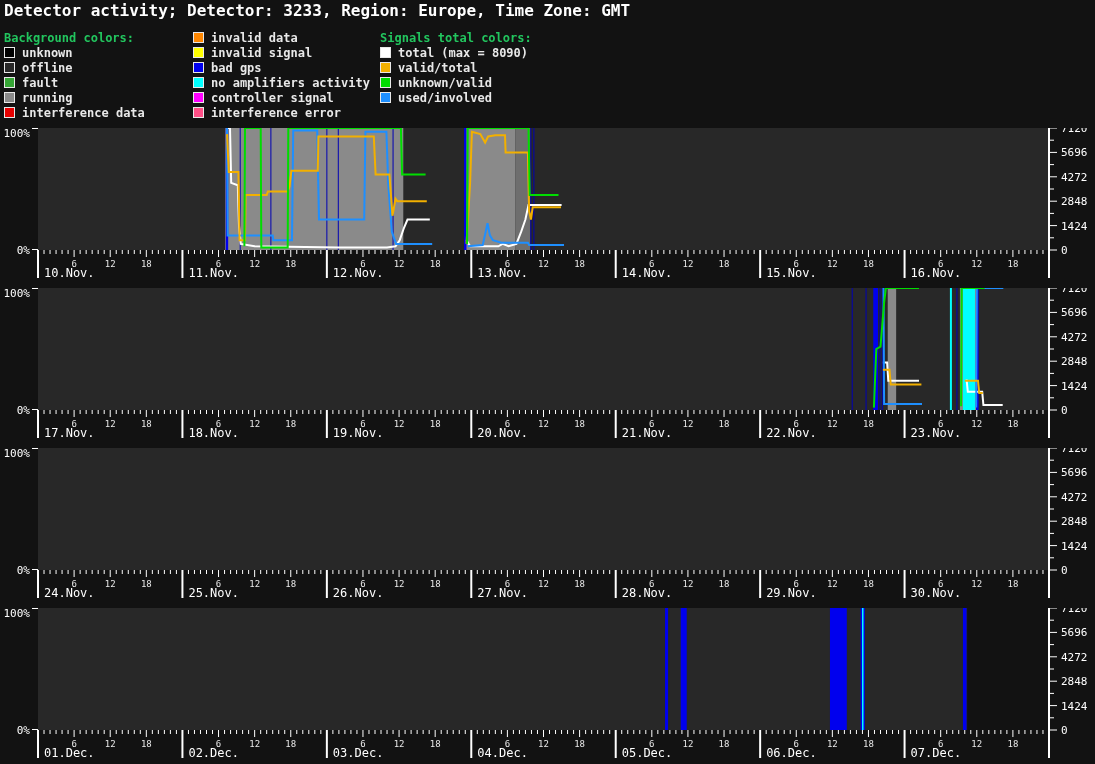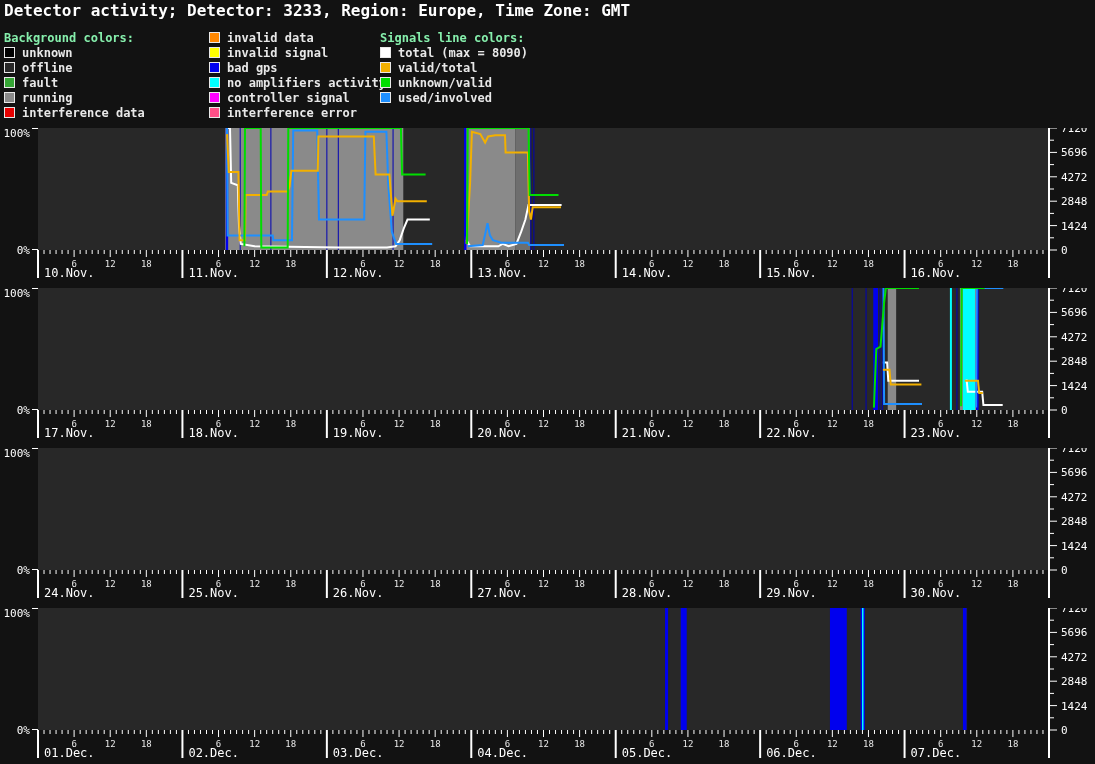--- a/index.html
+++ b/index.html
@@ -8,24 +8,24 @@
     background:#121212;
     font-family:"DejaVu Sans Mono",monospace;
     color:#e8e8e8;
   }
   .title{
     position:absolute;left:4px;top:1px;
     font-size:16px;font-weight:bold;color:#ffffff;white-space:pre;
   }
   .legend-col{position:absolute;top:30px;}
   #legend-col1{left:4px;}
-  #legend-col2{left:209px;}
+  #legend-col2{left:193px;}
   #legend-col3{left:380px;}
   .lg-row{height:15px;display:flex;align-items:center;white-space:pre;}
-  .lg-head{font-size:12px;font-weight:bold;color:#86efac;text-align:right;}
+  .lg-head{font-size:12px;font-weight:bold;color:#22c55e;text-align:right;}
   .lg-label{font-size:12px;font-weight:bold;color:#e8e8e8;}
   .swatch{
     width:9px;height:9px;border:1px solid #e8e8e8;
     display:inline-block;margin-right:7px;flex:0 0 auto;
   }
   .panel{position:absolute;left:0;}
   svg text{font-family:"DejaVu Sans Mono",monospace;}
 </style>
 </head>
 <body>
@@ -42,21 +42,21 @@
   </div>
 <div class="legend-col" id="legend-col2">
     <div class="lg-row"><span class="swatch" style="background: rgb(255, 135, 0);"></span><span class="lg-label">invalid data</span></div>
     <div class="lg-row"><span class="swatch" style="background: rgb(255, 255, 0);"></span><span class="lg-label">invalid signal</span></div>
     <div class="lg-row"><span class="swatch" style="background: rgb(0, 0, 238);"></span><span class="lg-label">bad gps</span></div>
     <div class="lg-row"><span class="swatch" style="background: rgb(0, 255, 255);"></span><span class="lg-label">no amplifiers activity</span></div>
     <div class="lg-row"><span class="swatch" style="background: rgb(255, 0, 255);"></span><span class="lg-label">controller signal</span></div>
     <div class="lg-row"><span class="swatch" style="background: rgb(255, 79, 135);"></span><span class="lg-label">interference error</span></div>
   </div>
 <div class="legend-col" id="legend-col3">
-    <div class="lg-row"><span class="lg-head">Signals line colors:</span></div>
+    <div class="lg-row"><span class="lg-head">Signals total colors:</span></div>
     <div class="lg-row"><span class="swatch" style="background: rgb(255, 255, 255);"></span><span class="lg-label">total (max = 8090)</span></div>
     <div class="lg-row"><span class="swatch" style="background: rgb(242, 176, 0);"></span><span class="lg-label">valid/total</span></div>
     <div class="lg-row"><span class="swatch" style="background: rgb(0, 221, 0);"></span><span class="lg-label">unknown/valid</span></div>
     <div class="lg-row"><span class="swatch" style="background: rgb(30, 143, 255);"></span><span class="lg-label">used/involved</span></div>
   </div>
 
 <div id="charts">
     <div class="panel" style="top: 128px;"><svg width="1095" height="156" viewBox="0 0 1095 156">
         <rect x="38" y="0" width="1011" height="122" fill="#121212"></rect>
         <rect x="38" y="0" width="1011" height="122" fill="#282828"></rect>

